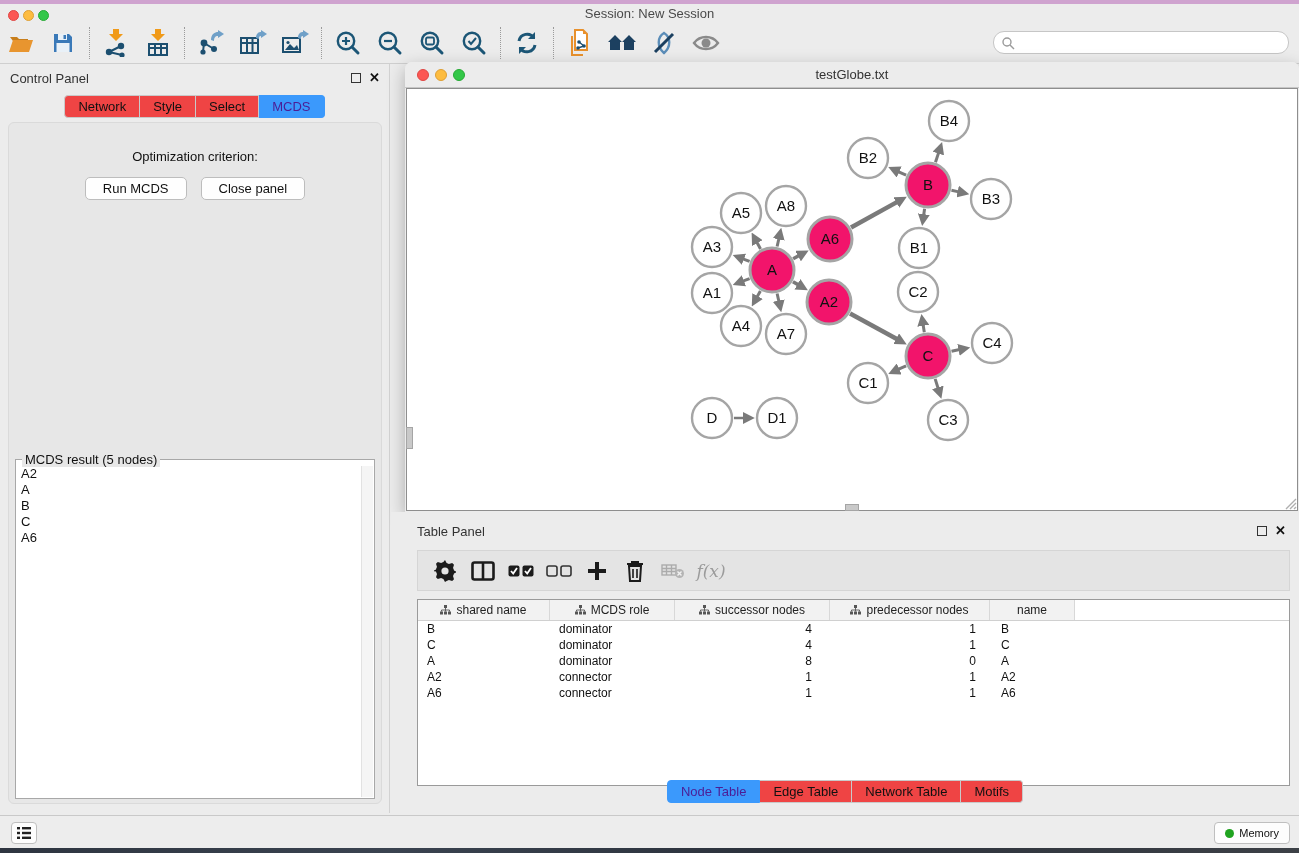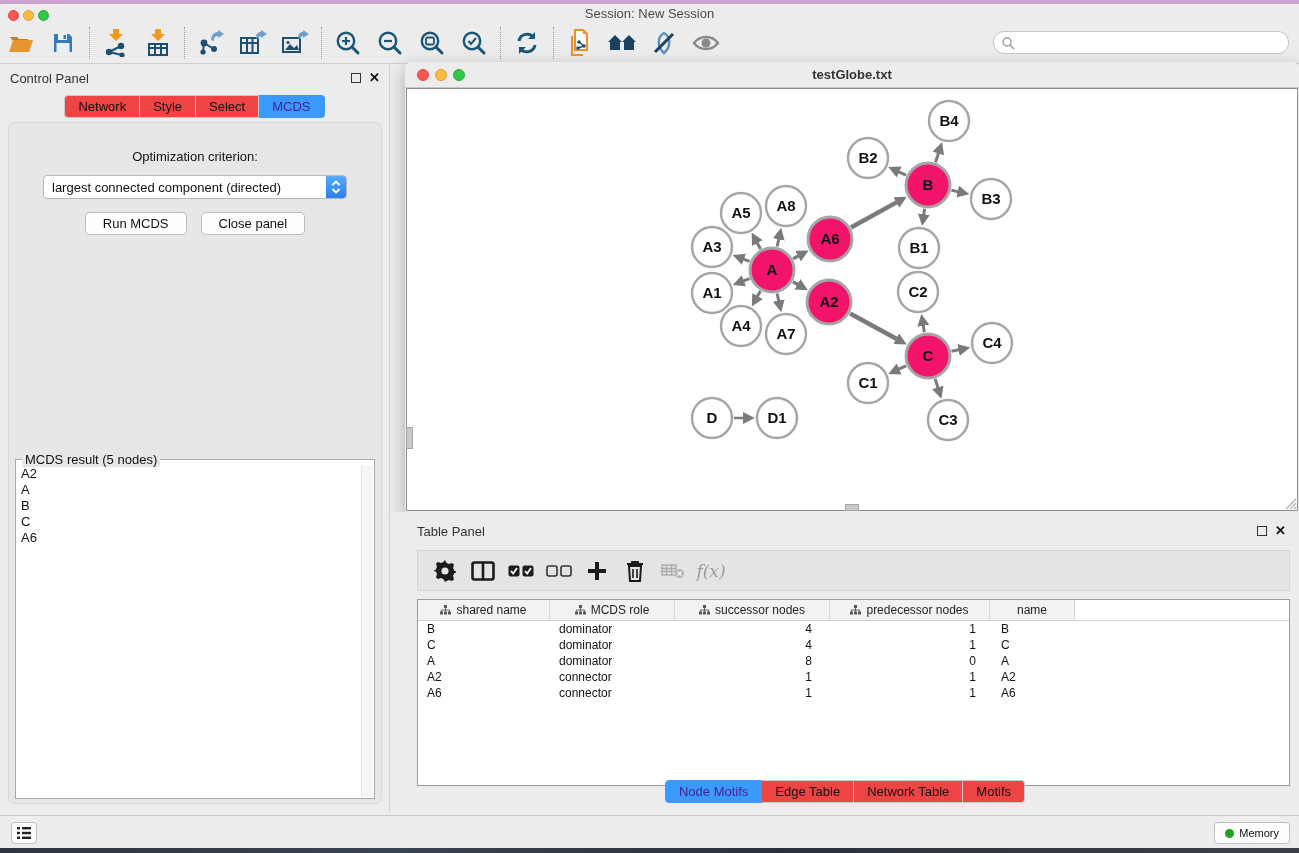--- a/index.html
+++ b/index.html
@@ -49,21 +49,21 @@
   .cp-buttons { display:flex; justify-content:center; gap:14px; margin-top:13px; }
   .cp-btn { font-size:13px; padding:3px 17px; background:#FEFEFE; border:1px solid #BDBDBD; border-radius:5px; color:#111; cursor:pointer; }
   .result-group { position:absolute; left:6px; top:336px; width:360px; height:340px; border:1px solid #A8A8A8; background:#fff; }
   .result-legend { position:absolute; left:6px; top:-8px; background:#E7E7E7; padding:0 3px; font-size:13px; color:#111; }
   .result-list { position:absolute; left:1px; top:6px; bottom:1px; right:13px; overflow:hidden; }
   .result-list div { font-size:13px; color:#111; padding-left:4px; line-height:16px; }
   .result-scroll { position:absolute; right:1px; top:6px; bottom:1px; width:12px; background:#F5F5F5; border-left:1px solid #E2E2E2; }
 
   
   .net-window { position:absolute; left:405px; top:62px; width:894px; height:450px; border-radius:7px 7px 0 0;
-                box-shadow:0 6px 18px rgba(0,0,0,.28); background:#ECECEC;font-weight:bold; }
+                box-shadow:0 6px 18px rgba(0,0,0,.28); background:#ECECEC; }
   .net-titlebar { position:absolute; left:0; top:0; width:100%; height:26px; background:#ECECEC;
                   border-bottom:1px solid #C6C6C6; border-radius:7px 7px 0 0; }
   .net-titlebar .title { position:absolute; left:0; right:0; top:5px; text-align:center; font-size:13px; color:#333; }
   .ntl { position:absolute; width:12px; height:12px; border-radius:50%; top:7px; }
   .ntl.red { left:12px; background:#FC5753; border:1px solid #DF4744; }
   .ntl.yellow { left:30px; background:#FDBC40; border:1px solid #DE9F34; }
   .ntl.green { left:48px; background:#33C748; border:1px solid #27AA35; }
   .net-canvas { position:absolute; left:1px; top:26px; width:892px; height:423px; background:#fff; border:1px solid #8E8E8E; }
   .net-canvas svg { display:block; }
   .mini-vthumb { position:absolute; left:-1px; top:338px; width:7px; height:22px; background:#C9C9C9; border:1px solid #A5A5A5; }
@@ -261,29 +261,20 @@
     <span class="panel-close">✕</span>
   </div>
   <div class="cp-tabs">
     <div class="tab">Network</div>
     <div class="tab">Style</div>
     <div class="tab">Select</div>
     <div class="tab active">MCDS</div>
   </div>
   <div class="cp-body">
     <div class="opt-label">Optimization criterion:</div>
-    <div class="selectbox">
-      <span class="sel-text">largest connected component (directed)</span>
-      <span class="sel-stepper">
-        <svg width="10" height="14" viewBox="0 0 10 14">
-            <path d="M1.5 5 L5 1.5 L8.5 5" fill="none" stroke="#fff" stroke-width="1.8"></path>
-            <path d="M1.5 9 L5 12.5 L8.5 9" fill="none" stroke="#fff" stroke-width="1.8"></path>
-          </svg>
-      </span>
-    </div>
     <div class="cp-buttons">
       <button class="cp-btn">Run MCDS</button>
       <button class="cp-btn">Close panel</button>
     </div>
     <div class="result-group">
       <span class="result-legend">MCDS result (5 nodes)</span>
       <div class="result-list" id="result-list">
           <div>A2</div>
           <div>A</div>
           <div>B</div>
@@ -568,21 +559,21 @@
           <div class="cell c0">A6</div>
           <div class="cell c1">connector</div>
           <div class="cell c2">1</div>
           <div class="cell c3">1</div>
           <div class="cell c4">A6</div>
         </div>
       </div>
   </div>
 
   <div class="tp-tabs">
-    <div class="tab active">Node Motifs</div>
+    <div class="tab active">Node Table</div>
     <div class="tab">Edge Table</div>
     <div class="tab">Network Table</div>
     <div class="tab">Motifs</div>
   </div>
 </div>
 
 <div class="status-bar">
   <div class="list-btn">
     <svg width="14" height="12" viewBox="0 0 14 12">
         <g fill="#222">

